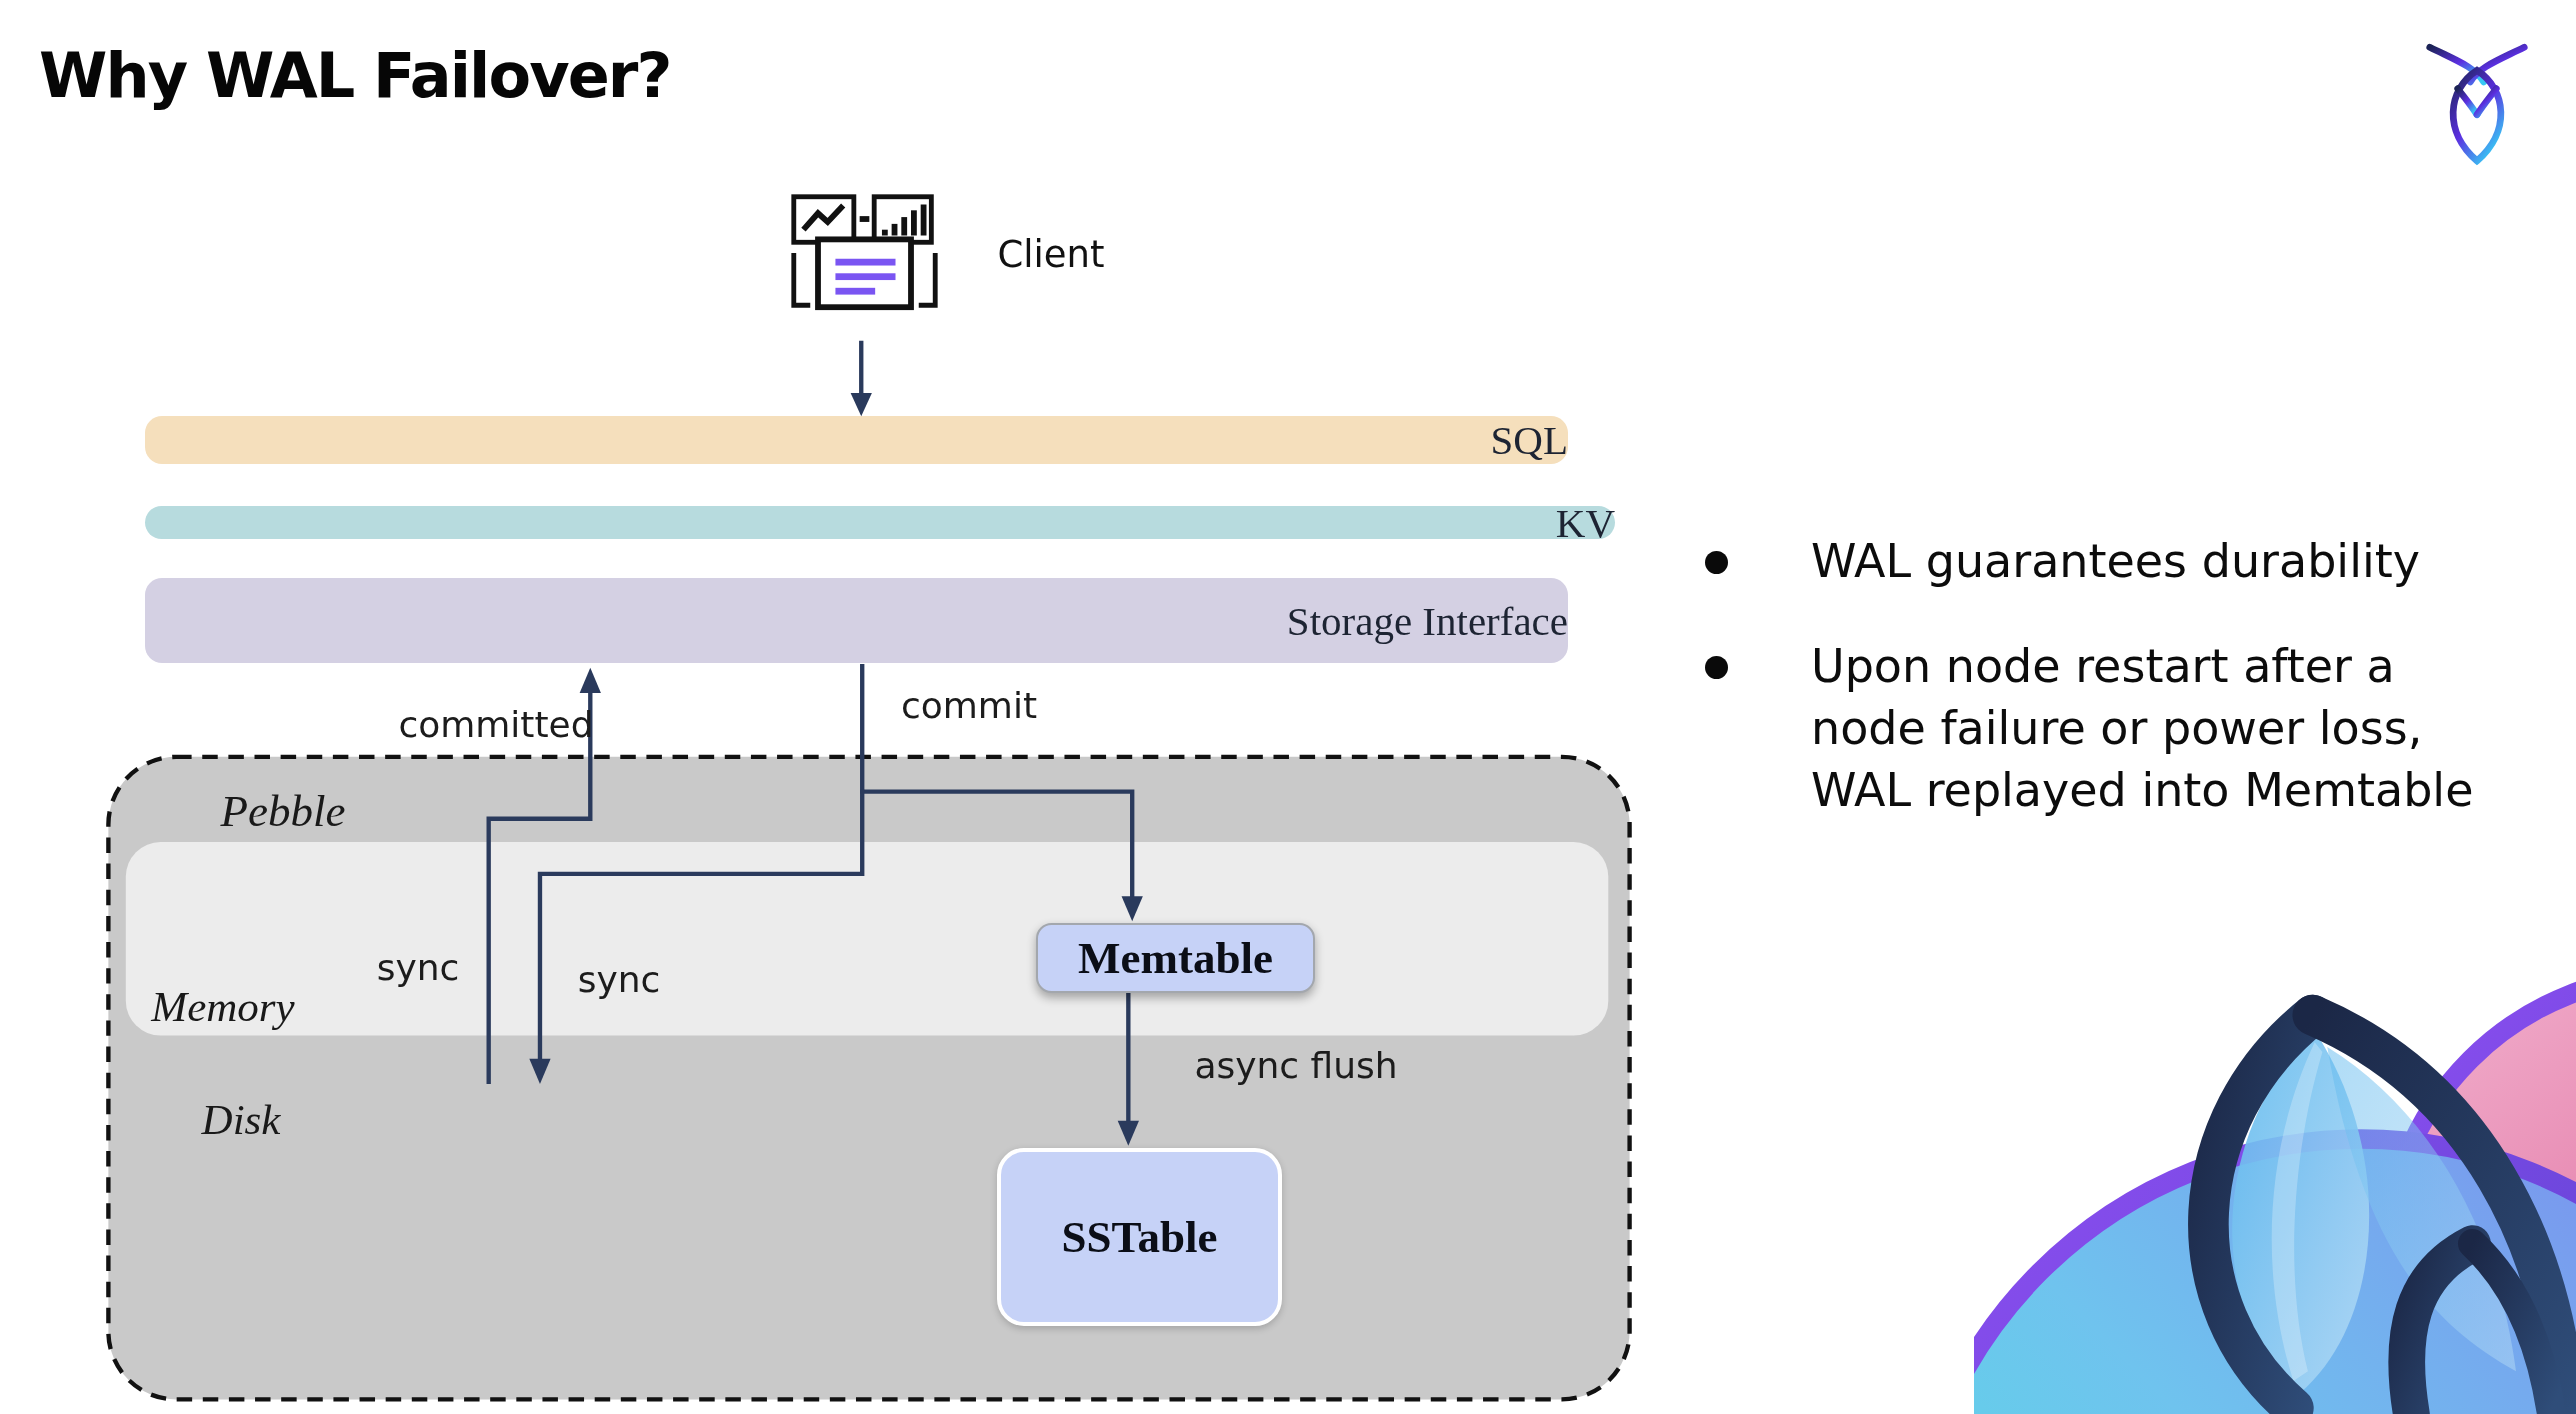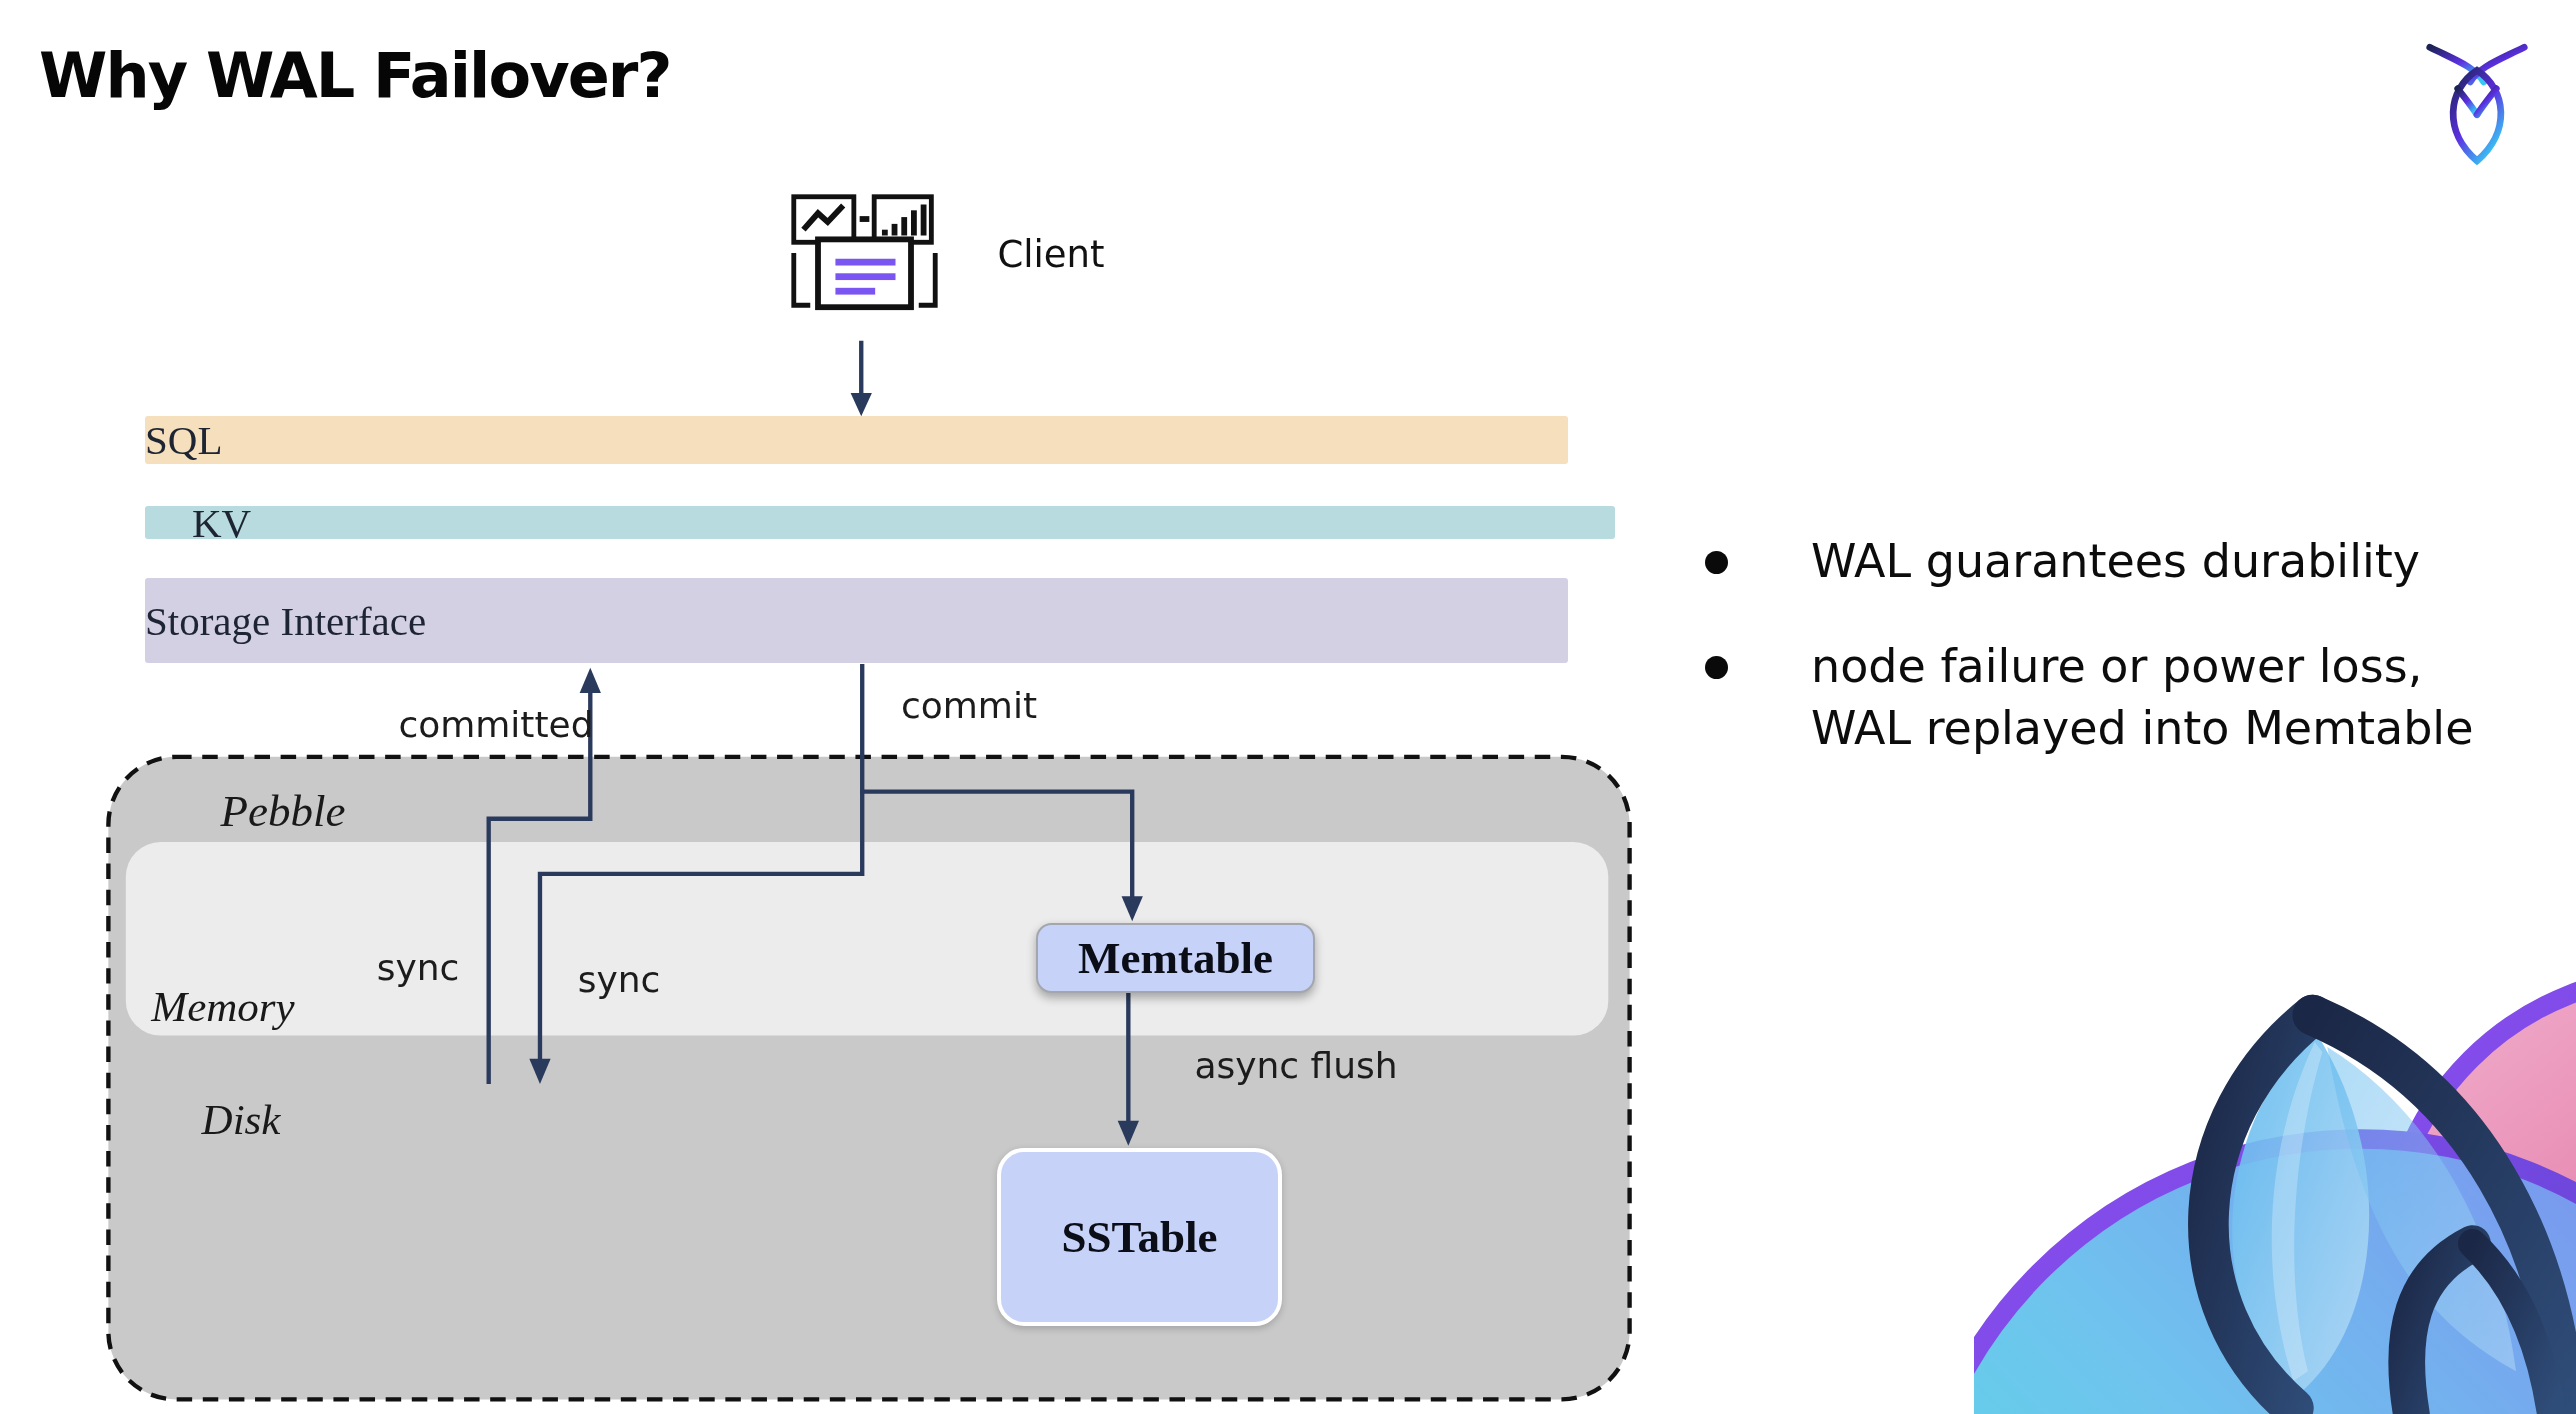--- a/index.html
+++ b/index.html
@@ -4,21 +4,21 @@
 <style>
   html,body{margin:0;padding:0;background:#ffffff;}
   .slide{position:relative;width:2576px;height:1415px;background:#ffffff;overflow:hidden;
          font-family:"DejaVu Sans",sans-serif;}
   .abs{position:absolute;}
   .ctr{transform:translate(-50%,-50%);white-space:nowrap;}
 
   .title{left:39px;top:39px;font-size:62px;font-weight:800;letter-spacing:-1.9px;color:#060606;
          font-family:"DejaVu Sans",sans-serif;}
 
-  .layer-bar{left:145px;width:1423px;border-radius:3px;display:flex;align-items:center;justify-content:flex-start;
+  .layer-bar{left:145px;width:1423px;border-radius:17px;display:flex;align-items:center;justify-content:flex-end;
              font-family:"Liberation Serif",serif;font-size:41px;color:#1d2433;}
   .bar-sql{top:416px;height:48px;background:#f5dfbc;}
   .bar-kv{top:506px;height:33px;background:#b7dbde;padding-left:47px;}
   .bar-storage{top:578px;height:85px;background:#d4d0e3;}
 
   .serif-label{font-family:"Liberation Serif",serif;font-size:43px;color:#191919;font-style:italic;}
   .edge-label{font-size:36px;color:#1c1c1c;}
   .client-label{font-size:37px;color:#111;text-align:right;}
 
   .node-box{background:#c6d2f7;display:flex;align-items:center;justify-content:center;
@@ -141,20 +141,21 @@
   <div class="abs bullets">
     <div class="bullet-row">
       <div class="bullet-dot"></div>
       <div class="bullet-text">
         <div>WAL guarantees durability</div>
       </div>
     </div>
     <div class="bullet-row">
       <div class="bullet-dot"></div>
       <div class="bullet-text">
+        <div>Upon node restart after a</div>
         <div>node failure or power loss,</div>
         <div>WAL replayed into Memtable</div>
       </div>
     </div>
   </div>
 
   <svg class="abs" style="right:0;bottom:0;" width="602" height="460" viewBox="0 0 622 475">
     <defs>
       <linearGradient id="pinkG" x1="0" y1="0" x2="0.8" y2="1">
         <stop offset="0" stop-color="#f2b3cf"></stop>

